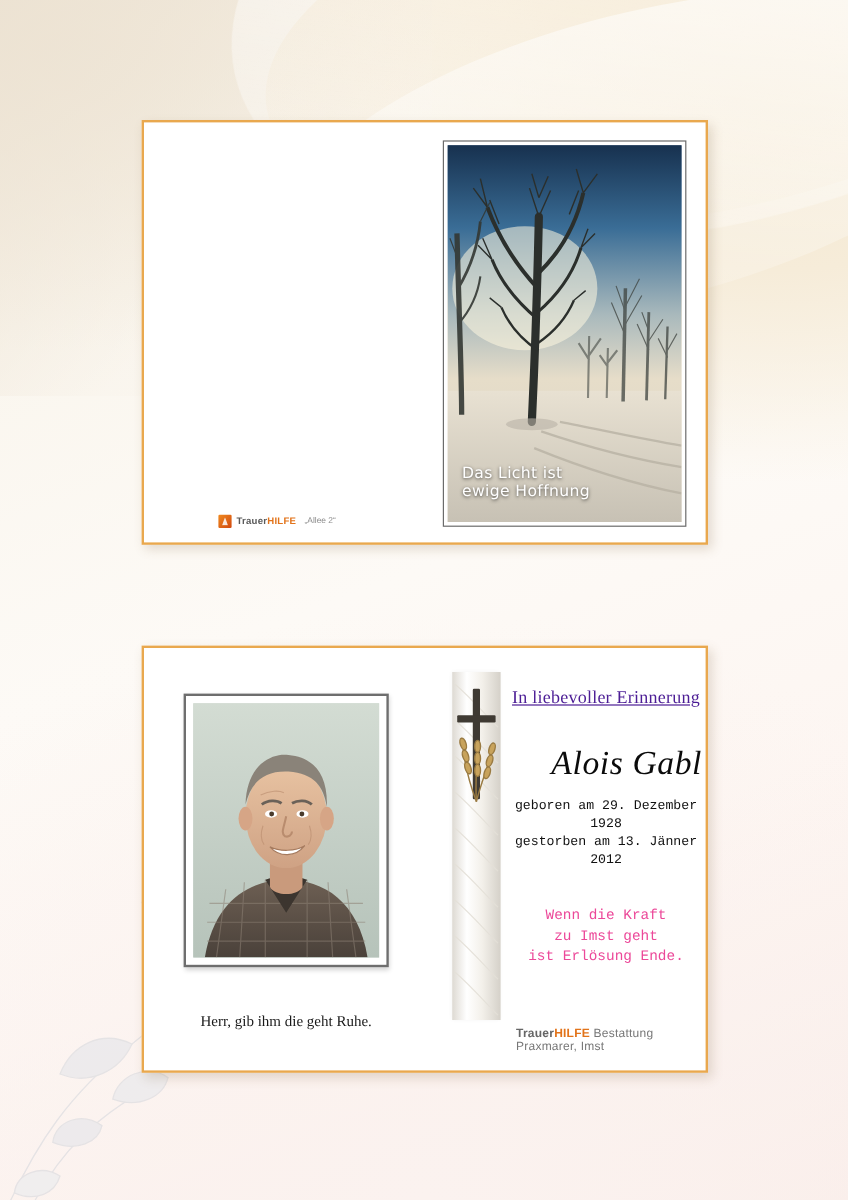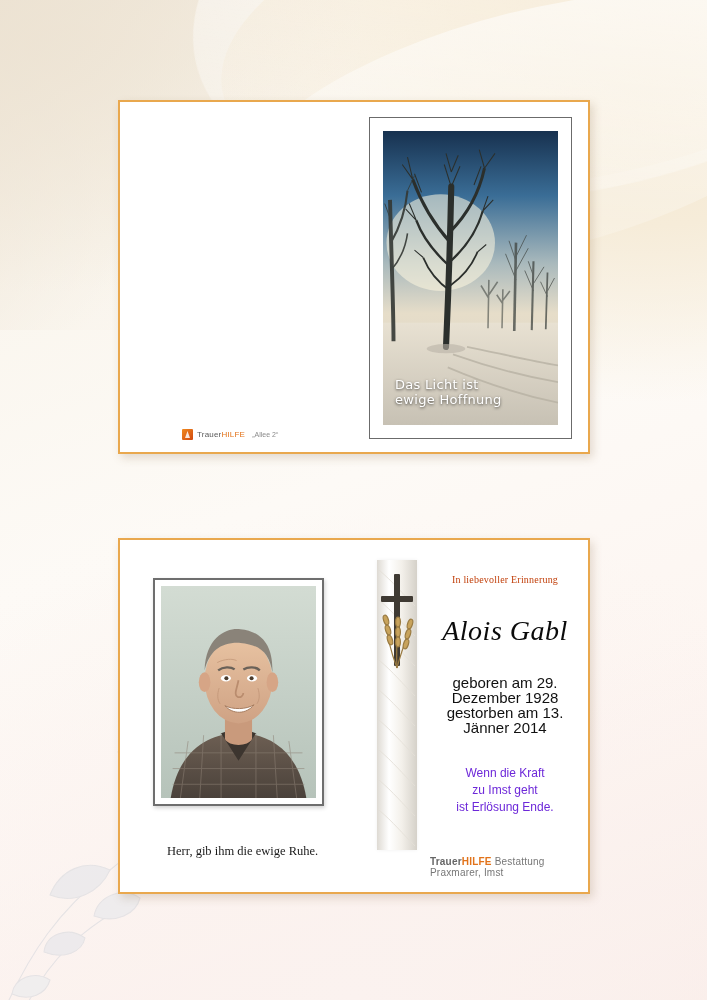--- a/index.html
+++ b/index.html
@@ -93,21 +93,21 @@
   }
 
   
   .photo-frame {
     position: absolute;
     left: 249px;
     top: 15px;
     width: 203px;
     height: 322px;
     border: 1px solid #6b6b6b;
-    padding: 13px;
+    padding: 3px;
     background: #ffffff;
     box-sizing: border-box;
   }
   .tree-photo {
     position: relative;
     width: 100%;
     height: 100%;
     overflow: hidden;
     background: linear-gradient(180deg,
       #1d3a5c 0%, #2f5c86 12%, #6f8fa8 26%,
@@ -157,21 +157,21 @@
     left: 3px; top: 2px;
     width: 5px; height: 7px;
     background: #fff;
     clip-path: polygon(0 100%, 50% 0, 100% 100%);
     opacity: .85;
   }
   .logo-text {
     font-size: 8px;
     letter-spacing: .2px;
     color: #5a5a5a;
-    font-weight: normal;
+    font-weight: bold;
   }
   .logo-text .hl { color: #e2731a; }
   .logo-sub {
     font-size: 7px;
     color: #8a8a8a;
     margin-left: 3px;
   }
 
   
   .portrait-frame {
@@ -218,45 +218,47 @@
 
   .right-col {
     position: absolute;
     left: 305px;
     top: 34px;
     width: 160px;
     text-align: center;
   }
   .memoriam {
     font-family: "Liberation Serif", serif;
-    font-size: 10px;
-    color: #c2410c;
+    font-size: 15px;
+    color: #4c1d95;
     letter-spacing: .2px;
+    text-decoration: underline;
   }
   .deceased-name {
     margin-top: 30px;
     font-family: "Liberation Serif", serif;
     font-style: italic;
     font-size: 28px;
     color: #0b0b0b;
     letter-spacing: .5px;
+    text-align: right;
   }
   .dates {
-    margin-top: 28px;
-    font-family: Liberation Sans, sans-serif;
-    font-size: 15px;
+    margin-top: 12px;
+    font-family: Liberation Mono, monospace;
+    font-size: 11px;
     line-height: 15px;
     color: #111;
   }
   .verse {
     margin-top: 30px;
-    font-family: Liberation Sans, sans-serif;
+    font-family: Liberation Mono, monospace;
     font-size: 12px;
     line-height: 17px;
-    color: #6d28d9;
+    color: #ec4899;
   }
   .bottom-logo {
     position: absolute;
     left: 310px;
     top: 316px;
     font-size: 10px;
     color: #777;
     letter-spacing: .2px;
   }
   .bottom-logo .hl { color: #e2731a; font-weight: bold; }
@@ -428,21 +430,21 @@
 
           <g stroke="#b98c6e" stroke-width="1" opacity="0.6" fill="none">
             <path d="M60 104 C 58 110, 58 116, 61 120"></path>
             <path d="M100 104 C 102 110, 102 116, 99 120"></path>
             <path d="M58 78 C 66 74, 74 74, 78 76"></path>
           </g>
         </svg>
       </div>
     </div>
 
-    <div class="ruhe-text">Herr, gib ihm die ewige Ruhe.</div>
+    <div class="ruhe-text">Herr, gib ihm die geht Ruhe.</div>
 
     <div class="candle">
       <svg viewBox="0 0 40 290" preserveAspectRatio="none">
         <defs>
           <linearGradient id="waxg" x1="0" y1="0" x2="1" y2="0">
             <stop offset="0%" stop-color="#dedad3"></stop>
             <stop offset="30%" stop-color="#ffffff"></stop>
             <stop offset="62%" stop-color="#f3f0ea"></stop>
             <stop offset="100%" stop-color="#d5d1c9"></stop>
           </linearGradient>
@@ -483,21 +485,21 @@
           </g>
         </g>
       </svg>
     </div>
 
     <div class="right-col">
       <div class="memoriam">In liebevoller Erinnerung</div>
       <div class="deceased-name">Alois Gabl</div>
       <div class="dates">
         <div>geboren am 29. Dezember 1928</div>
-        <div>gestorben am 13. Jänner 2014</div>
+        <div>gestorben am 13. Jänner 2012</div>
       </div>
       <div class="verse">
         <div>Wenn die Kraft</div>
         <div>zu Imst geht</div>
         <div>ist Erlösung Ende.</div>
       </div>
     </div>
 
     <div class="bottom-logo">
       <span class="nm">Trauer</span><span class="hl">HILFE</span>

